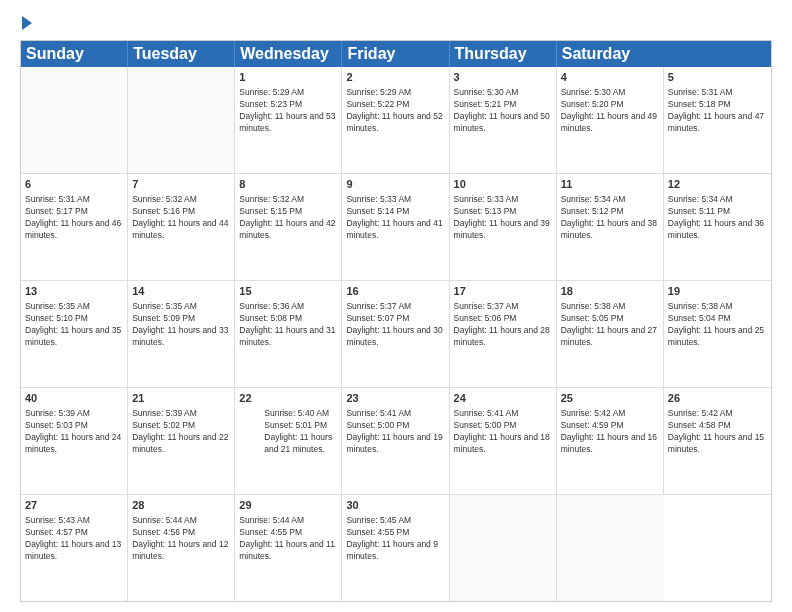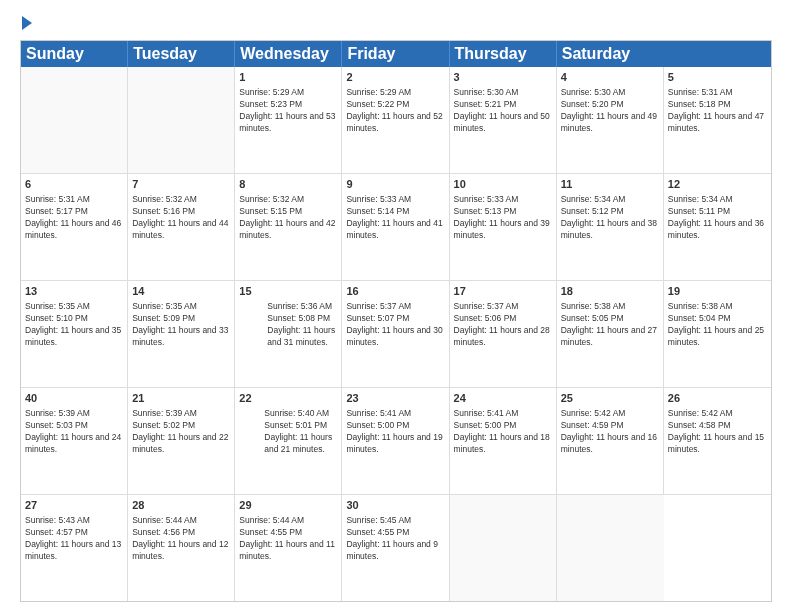--- a/index.html
+++ b/index.html
@@ -231,21 +231,21 @@
 Daylight: 11 hours and 35 minutes.</div>
           </div>
           <div class="cal-cell">
             <span class="day-num">14</span>
             <div class="sun-info" style="white-space: pre-line;">Sunrise: 5:35 AM
 Sunset: 5:09 PM
 Daylight: 11 hours and 33 minutes.</div>
           </div>
           <div class="cal-cell">
             <span class="day-num">15</span>
-            <div class="sun-info" style="white-space: pre-line; margin-left: 28px;">Sunrise: 5:36 AM
+            <div class="sun-info" style="white-space: pre-line;">Sunrise: 5:36 AM
 Sunset: 5:08 PM
 Daylight: 11 hours and 31 minutes.</div>
           </div>
           <div class="cal-cell">
             <span class="day-num">16</span>
             <div class="sun-info" style="white-space: pre-line;">Sunrise: 5:37 AM
 Sunset: 5:07 PM
 Daylight: 11 hours and 30 minutes.</div>
           </div>
           <div class="cal-cell">

